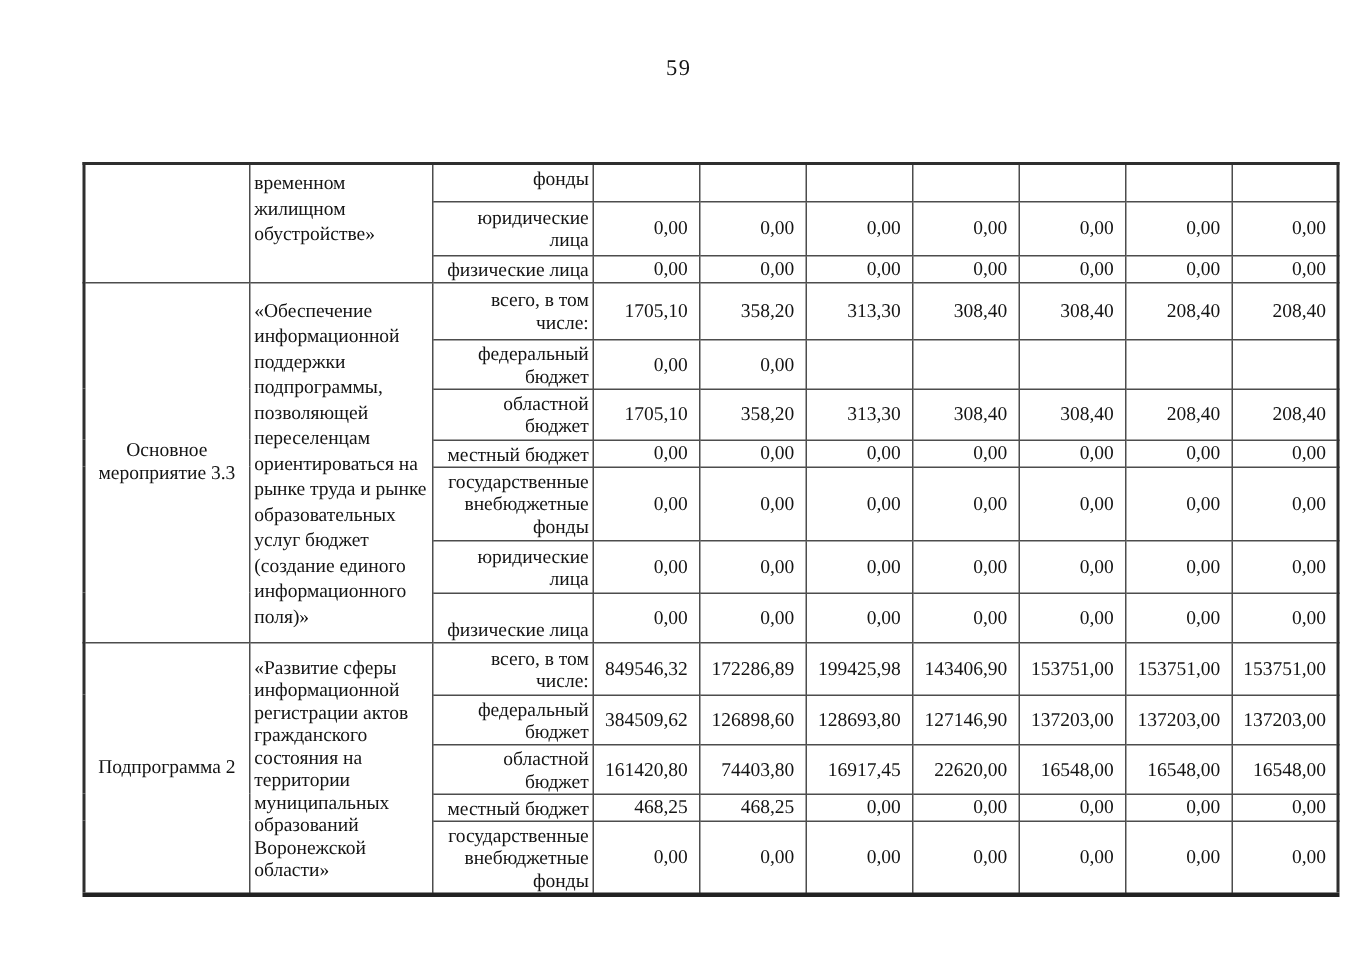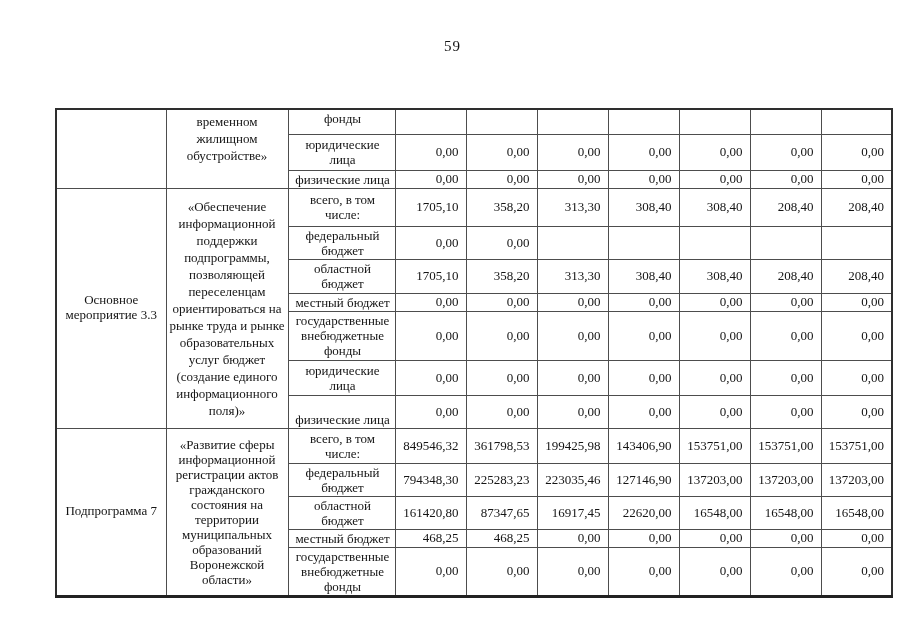--- a/index.html
+++ b/index.html
@@ -42,29 +42,29 @@
     line-height: 1.15;
     padding: 0;
     overflow: hidden;
   }
   td.c1 {
     text-align: center;
     vertical-align: middle;
     padding: 15px 2px;
   }
   td.c2 {
-    text-align: center;
+    text-align: left;
     vertical-align: middle;
     padding: 2px 3px;
   }
   td.c2.vtop { vertical-align: top; padding-top: 3px; }
   td.c2.lh17 { line-height: 17px; }
   td.c2.lh15 { line-height: 15px; }
   td.c3 {
-    text-align: center;
+    text-align: right;
     vertical-align: middle;
     padding: 1px 2px 1px 4px;
     line-height: 15px;
   }
   td.c3.vtop { vertical-align: top; }
   td.c3.vbottom { vertical-align: bottom; }
   td.num {
     text-align: right;
     vertical-align: middle;
     padding: 1px 7px 1px 1px;
@@ -192,45 +192,45 @@
         <td class="num">0,00</td>
         <td class="num">0,00</td>
         <td class="num">0,00</td>
         <td class="num">0,00</td>
         <td class="num">0,00</td>
         <td class="num">0,00</td>
         <td class="num">0,00</td>
       </tr>
 
       <tr style="height:35px">
-        <td class="c1" rowspan="5">Подпрограмма 7</td>
+        <td class="c1" rowspan="5">Подпрограмма 2</td>
         <td class="c2 lh15" rowspan="5">«Развитие сферы информационной регистрации актов гражданского состояния на территории муниципальных образований Воронежской области»</td>
         <td class="c3">всего, в том числе:</td>
         <td class="num">849546,32</td>
-        <td class="num">361798,53</td>
+        <td class="num">172286,89</td>
         <td class="num">199425,98</td>
         <td class="num">143406,90</td>
         <td class="num">153751,00</td>
         <td class="num">153751,00</td>
         <td class="num">153751,00</td>
       </tr>
       <tr style="height:30px">
         <td class="c3">федеральный бюджет</td>
-        <td class="num">794348,30</td>
-        <td class="num">225283,23</td>
-        <td class="num">223035,46</td>
+        <td class="num">384509,62</td>
+        <td class="num">126898,60</td>
+        <td class="num">128693,80</td>
         <td class="num">127146,90</td>
         <td class="num">137203,00</td>
         <td class="num">137203,00</td>
         <td class="num">137203,00</td>
       </tr>
       <tr style="height:29px">
         <td class="c3">областной бюджет</td>
         <td class="num">161420,80</td>
-        <td class="num">87347,65</td>
+        <td class="num">74403,80</td>
         <td class="num">16917,45</td>
         <td class="num">22620,00</td>
         <td class="num">16548,00</td>
         <td class="num">16548,00</td>
         <td class="num">16548,00</td>
       </tr>
       <tr style="height:15px">
         <td class="c3">местный бюджет</td>
         <td class="num">468,25</td>
         <td class="num">468,25</td>

